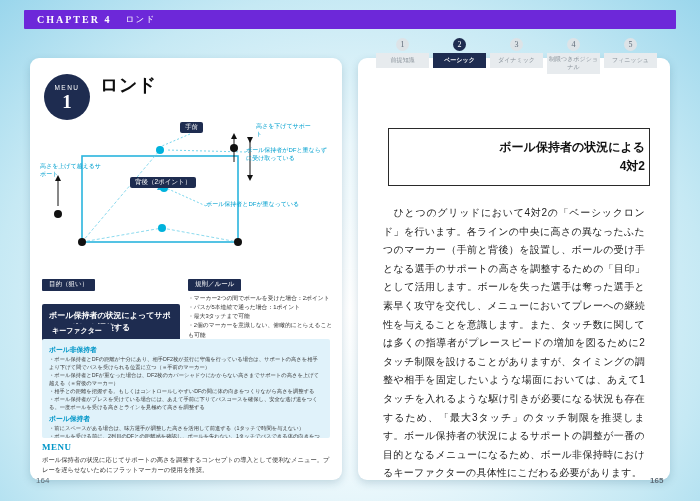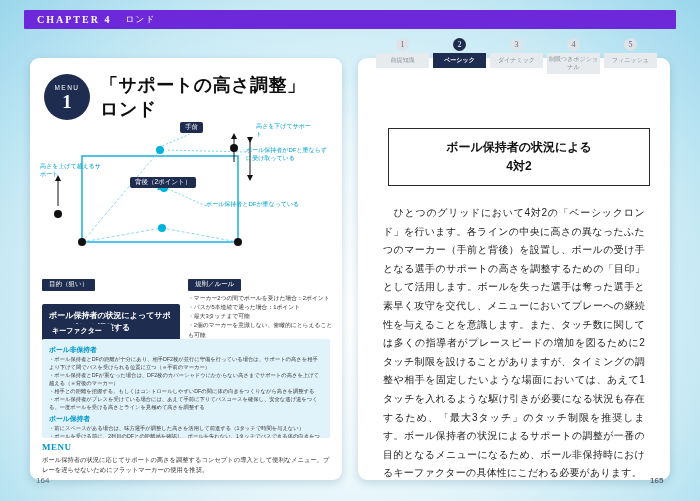--- a/index.html
+++ b/index.html
@@ -58,21 +58,21 @@
   .stepper{position:absolute;left:376px;top:38px;width:284px;display:flex;gap:4px;align-items:flex-start;}
   .step{display:flex;flex-direction:column;align-items:center;width:53px;}
   .step-circle{width:13px;height:13px;border-radius:50%;background:#dde3e7;color:#5d6a78;font-size:8px;
     display:flex;align-items:center;justify-content:center;margin-bottom:2px;font-family:"Liberation Serif",serif;}
   .step-label{width:100%;box-sizing:border-box;background:#e7ebee;color:#8a939b;font-size:6px;text-align:center;
     padding:3px 1px;min-height:15px;display:flex;align-items:center;justify-content:center;line-height:1.25;}
   .step.active .step-circle{background:#1e2c50;color:#fff;}
   .step.active .step-label{background:#1e2c50;color:#fff;font-weight:bold;}
 
   .rp-titlebox{position:absolute;left:30px;top:70px;width:252px;border:1.3px solid #2a2a2a;
-    padding:9px 4px;text-align:center;font-weight:bold;font-size:12px;line-height:1.6;color:#111;}
+    padding:9px 4px;text-align:right;font-weight:bold;font-size:12px;line-height:1.6;color:#111;}
   .rp-body{position:absolute;left:25px;top:146px;width:262px;font-size:10px;line-height:1.86;color:#222;
     text-align:justify;font-family:Liberation Sans, sans-serif;letter-spacing:0.2px;}
 
   .pageno{position:absolute;font-size:8px;color:#5d6d78;}
   .pageno-left{left:36px;top:476px;}
   .pageno-right{left:650px;top:476px;font-weight:bold;}
 </style>
 </head>
 <body>
 
@@ -82,21 +82,20 @@
 </div>
 
 <div class="page page-left">
 
   <div class="menu-badge">
     <span class="menu-word">MENU</span>
     <span class="menu-num">1</span>
   </div>
 
   <div class="page-title">
-    <div>「サポートの高さ調整」</div>
     <div>ロンド</div>
   </div>
 
   <div class="diagram">
     <svg width="296" height="148" viewBox="0 0 296 148">
       <defs>
         <marker id="ah" markerWidth="6" markerHeight="6" refX="3" refY="3" orient="auto">
           <path d="M0,0 L6,3 L0,6 Z" fill="#111"></path>
         </marker>
       </defs>

